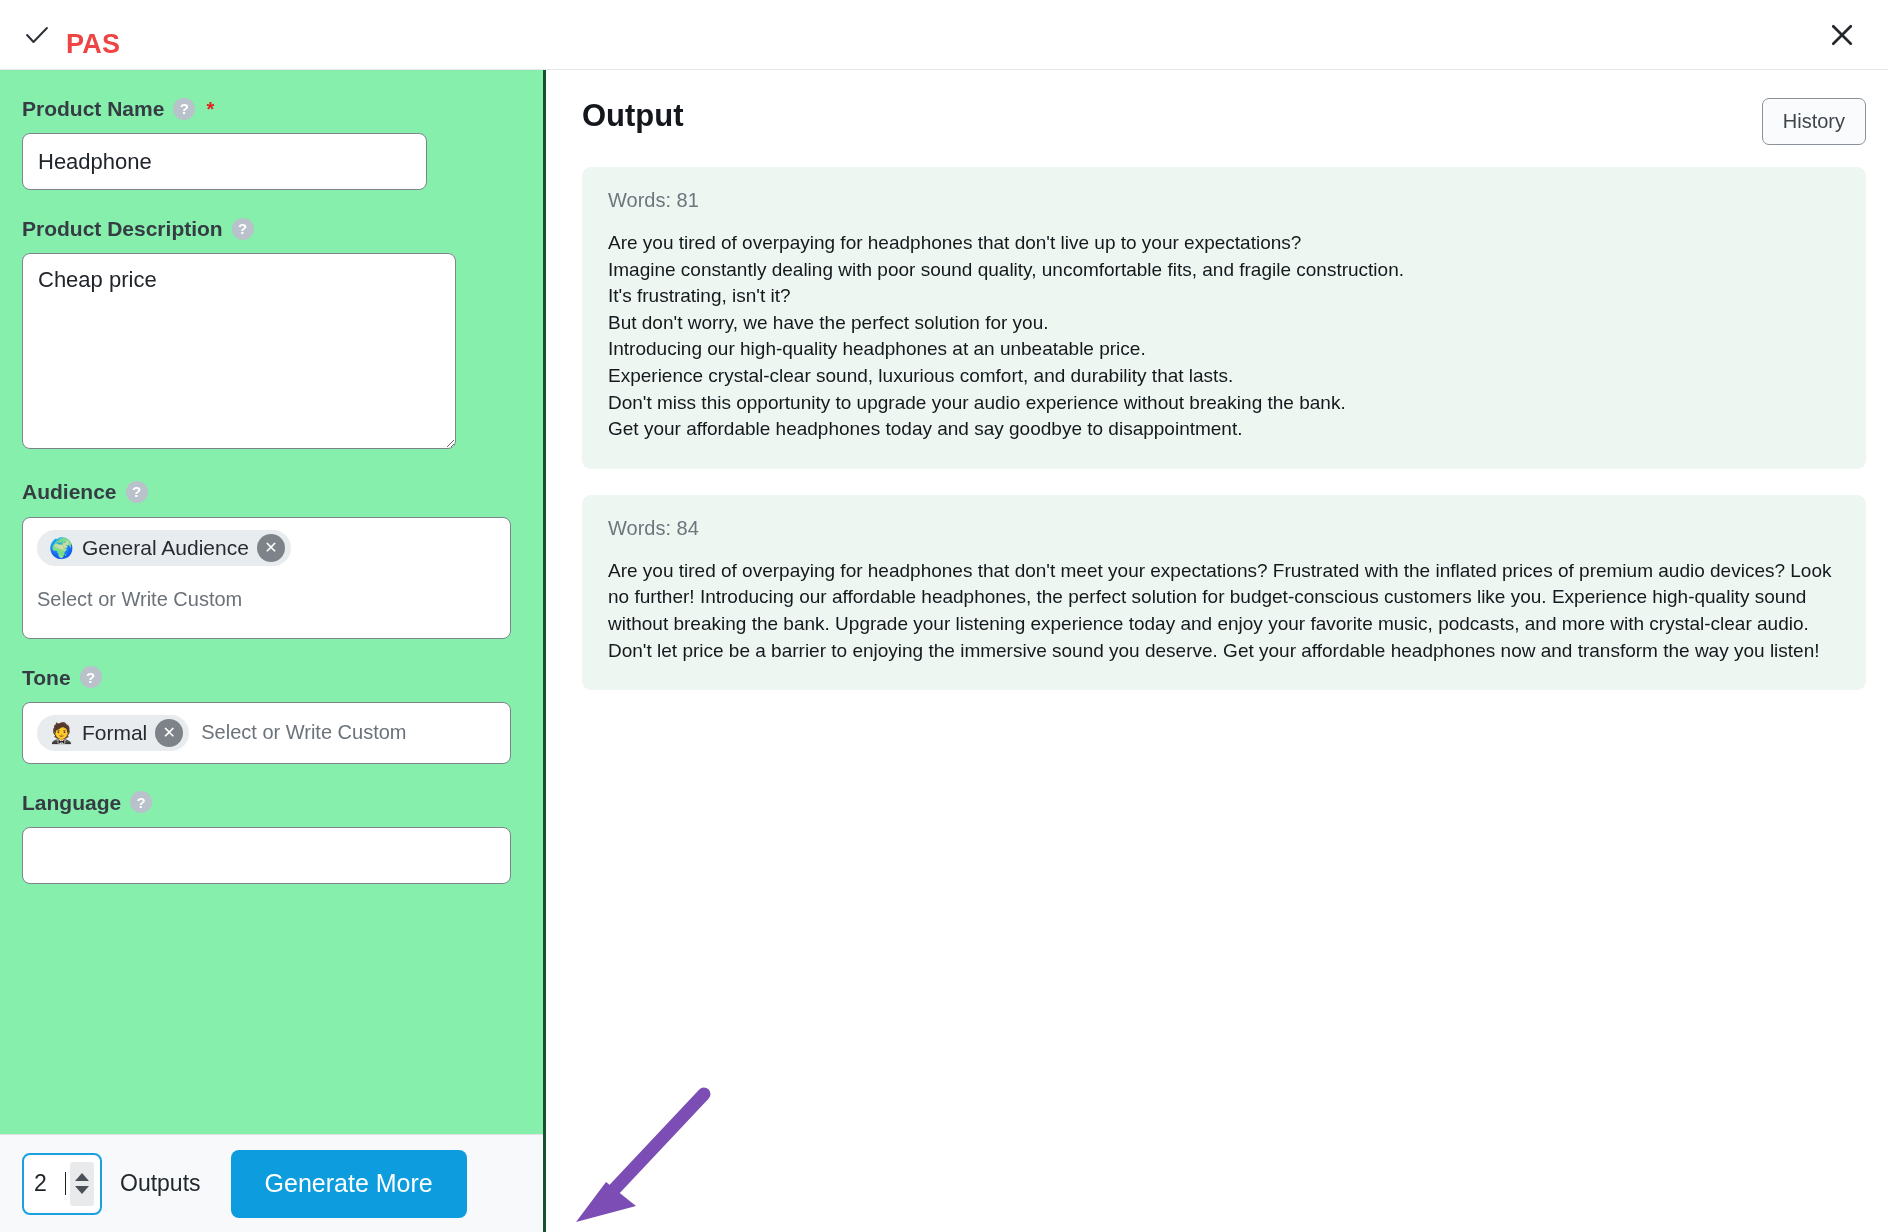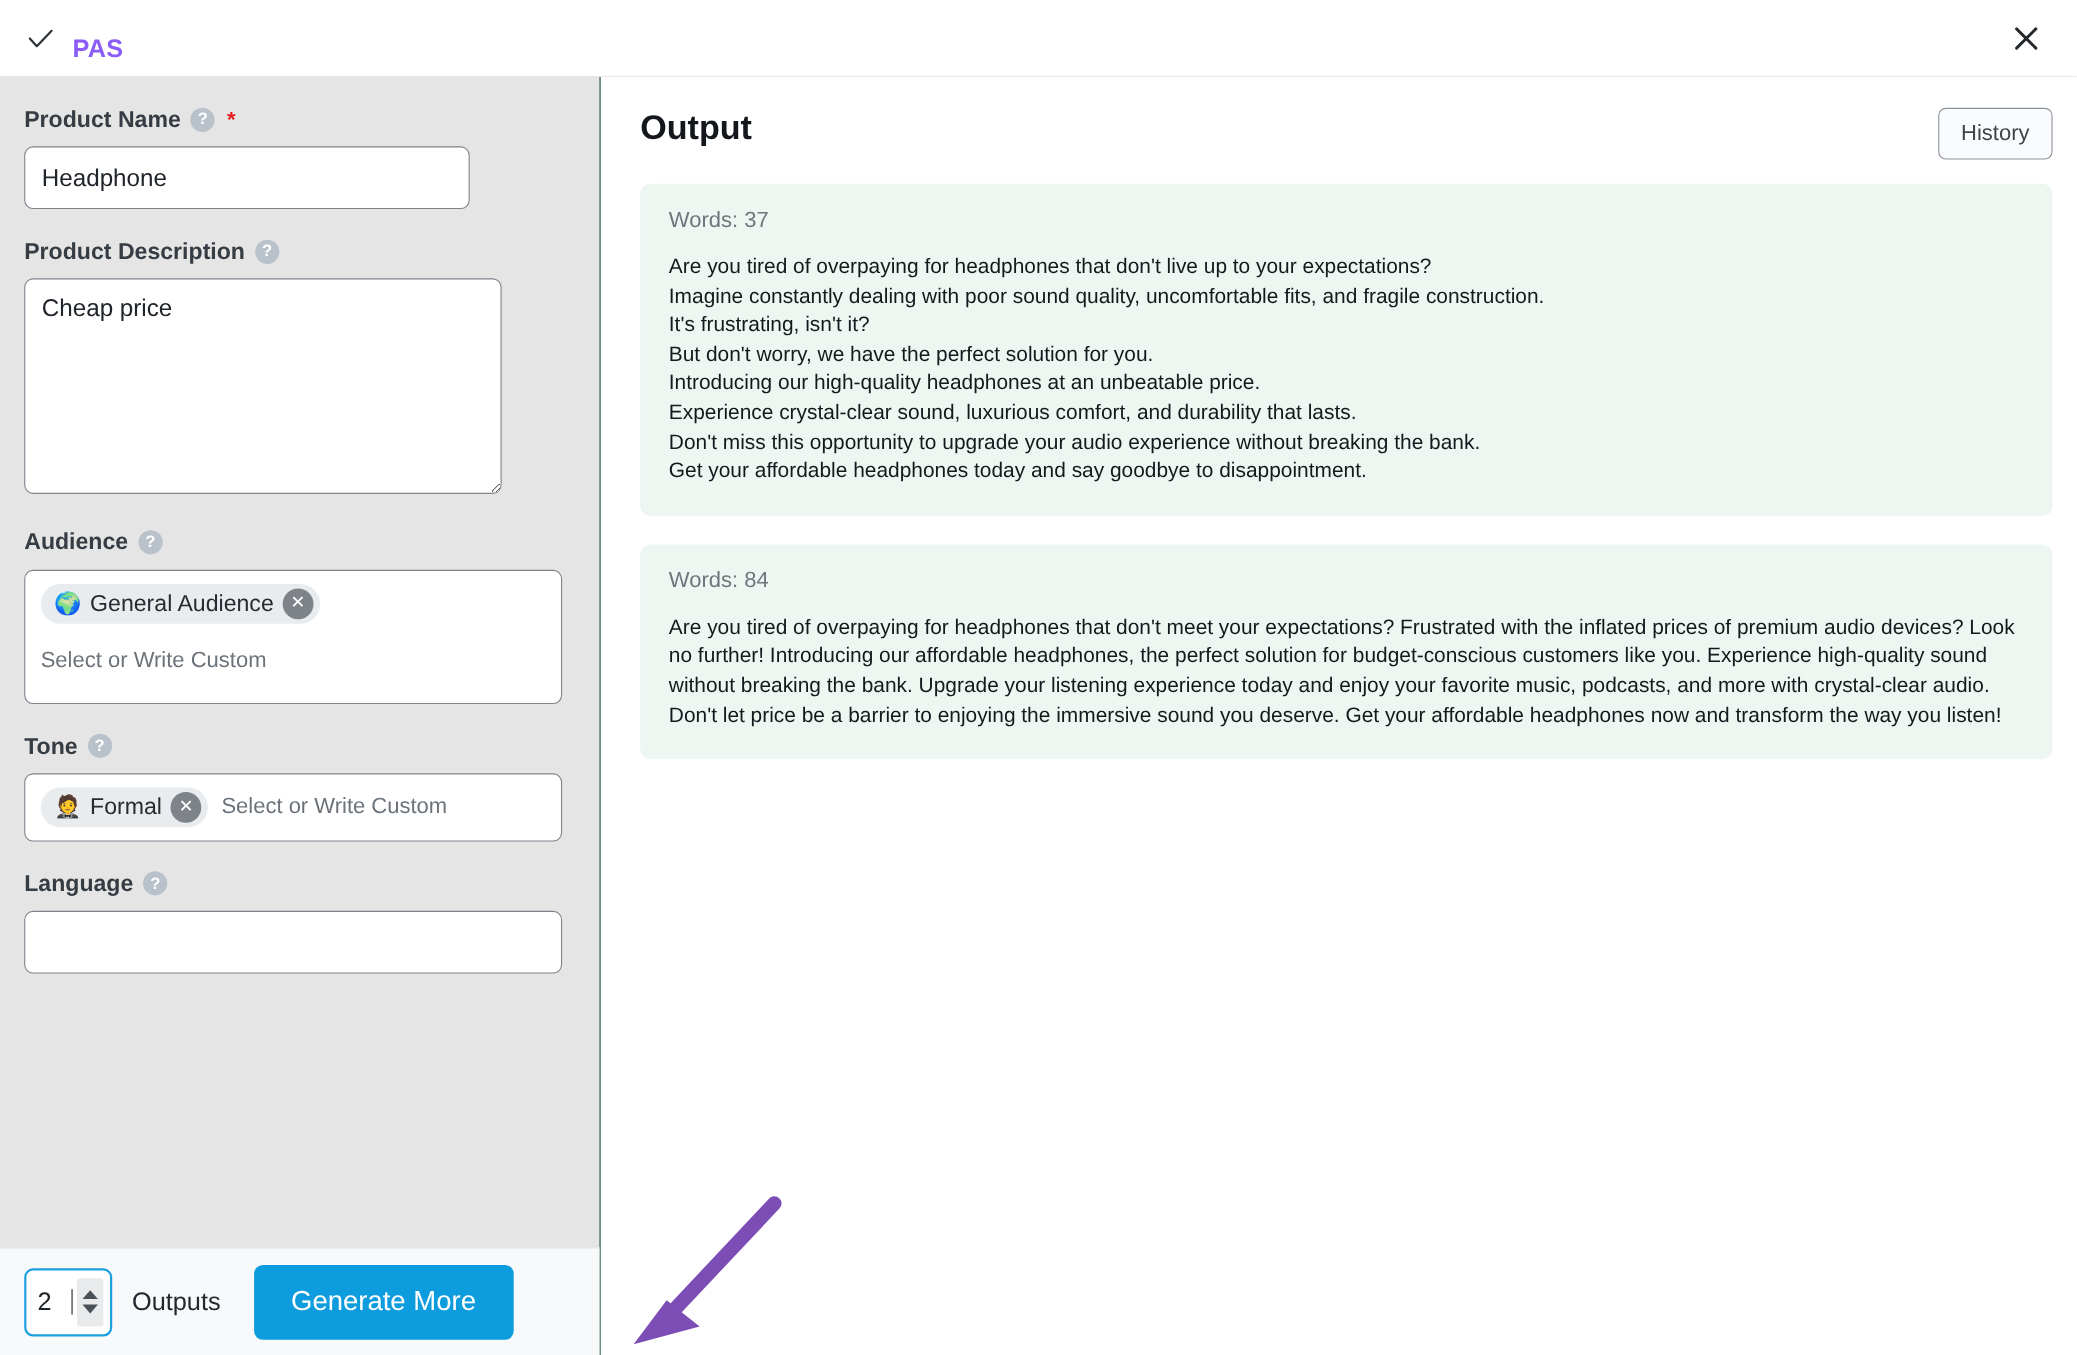--- a/index.html
+++ b/index.html
@@ -35,23 +35,23 @@
     display: flex;
     align-items: center;
     gap: 14px;
   }
   .check-icon {
     width: 30px; height: 30px;
     display: inline-flex; align-items: center; justify-content: center;
     color: #2b3138;
   }
   .app-title {
-    font-size: 23px;
+    font-size: 27px;
     font-weight: bold;
-    color: #8b5cf6;
+    color: #ef4444;
     letter-spacing: 0.2px;
     margin-top: 19px;
   }
   .titlebar-spacer { flex: 1 1 auto; }
   .close-icon {
     width: 40px; height: 40px;
     display: inline-flex; align-items: center; justify-content: center;
     color: #24282d;
     cursor: pointer;
   }
@@ -61,22 +61,22 @@
     flex: 1 1 auto;
     display: flex;
     min-height: 0;
     position: relative;
   }
 
   
   .left-panel {
     width: 546px;
     flex: 0 0 546px;
-    background: #e5e5e5;
-    border-right: 1px solid #14532d;
+    background: #86efac;
+    border-right: 3px solid #14532d;
     position: relative;
     display: flex;
     flex-direction: column;
     min-height: 0;
   }
   .form-scroll {
     flex: 1 1 auto;
     overflow: hidden;
     padding: 26px 34px 0 22px;
   }
@@ -434,21 +434,21 @@
       </div>
     </div>
 
     <div class="right-panel">
       <div class="output-header">
         <span class="output-title">Output</span>
         <button class="history-btn">History</button>
       </div>
 
       <div class="output-card">
-        <div class="words-count">Words: 37</div>
+        <div class="words-count">Words: 81</div>
         <div class="output-text">Are you tired of overpaying for headphones that don't live up to your expectations?
 Imagine constantly dealing with poor sound quality, uncomfortable fits, and fragile construction.
 It's frustrating, isn't it?
 But don't worry, we have the perfect solution for you.
 Introducing our high-quality headphones at an unbeatable price.
 Experience crystal-clear sound, luxurious comfort, and durability that lasts.
 Don't miss this opportunity to upgrade your audio experience without breaking the bank.
 Get your affordable headphones today and say goodbye to disappointment.</div>
       </div>
 

